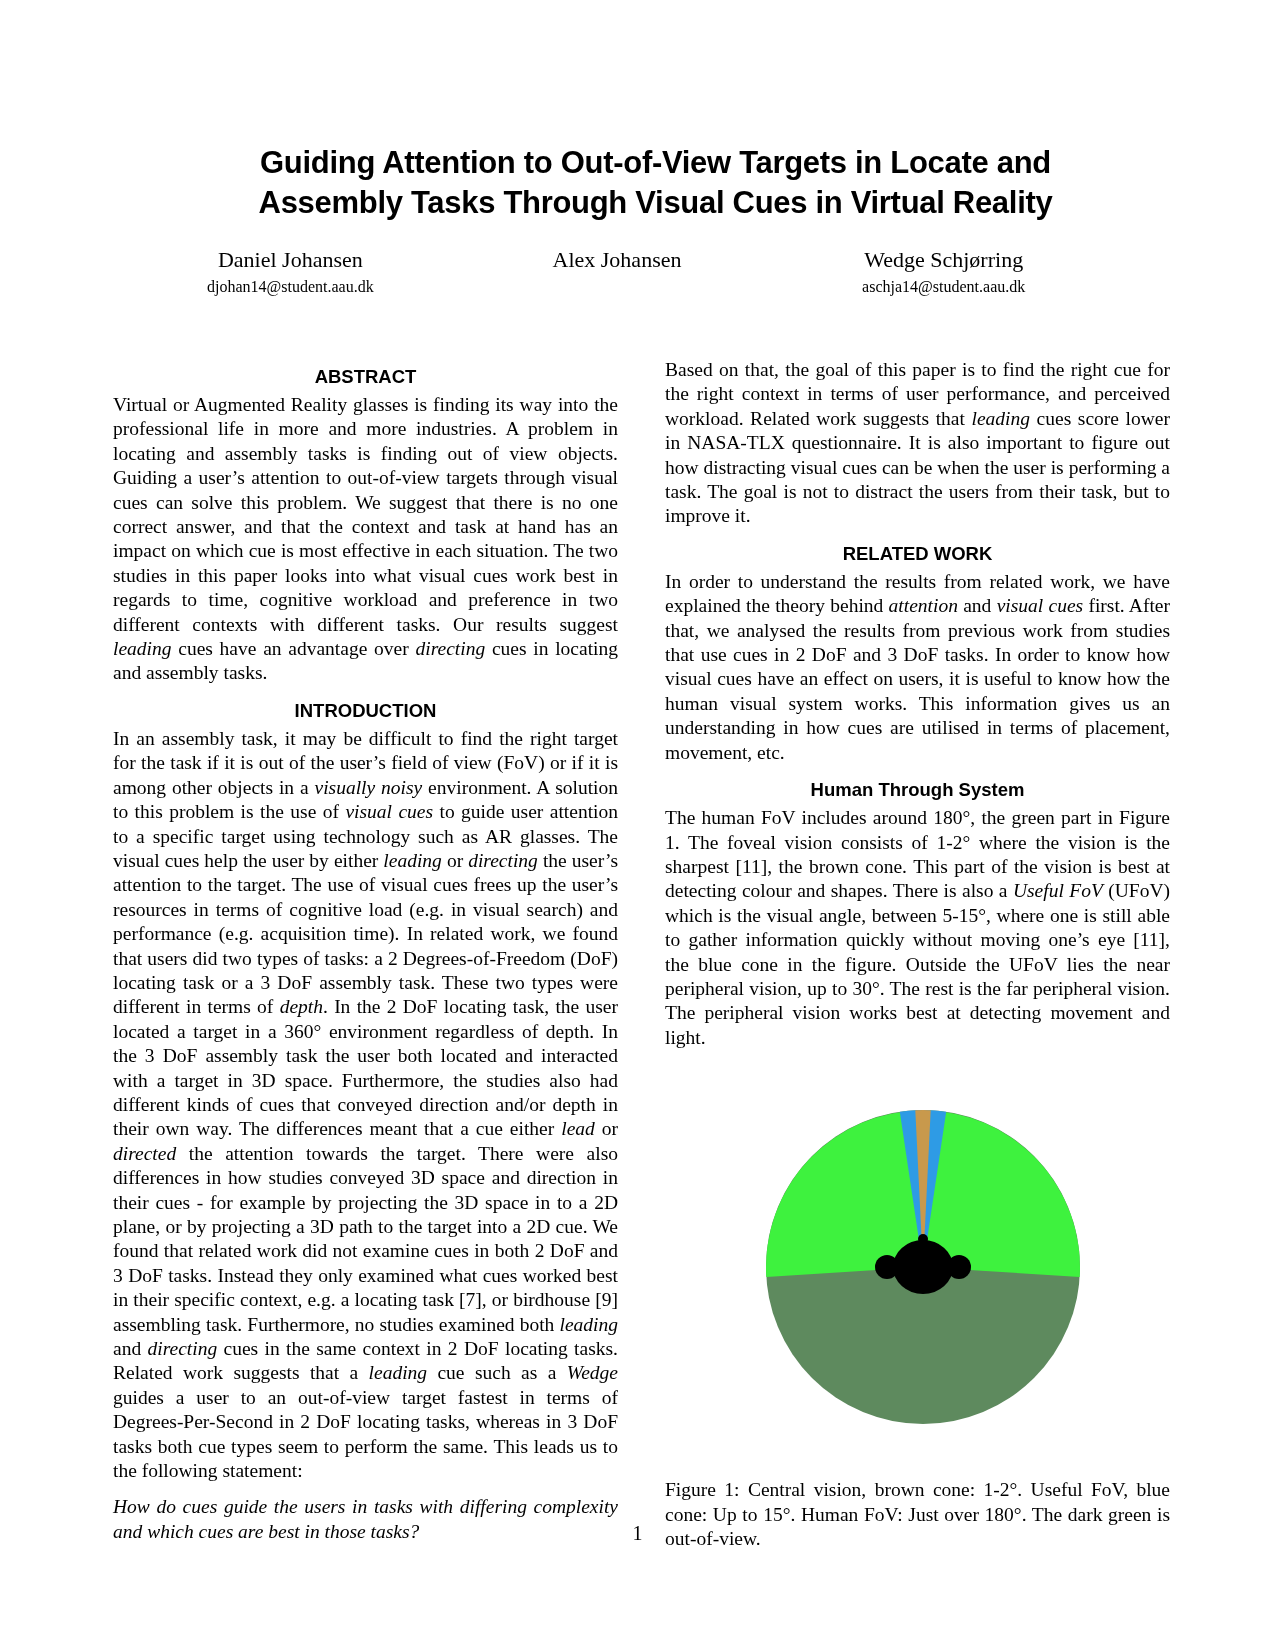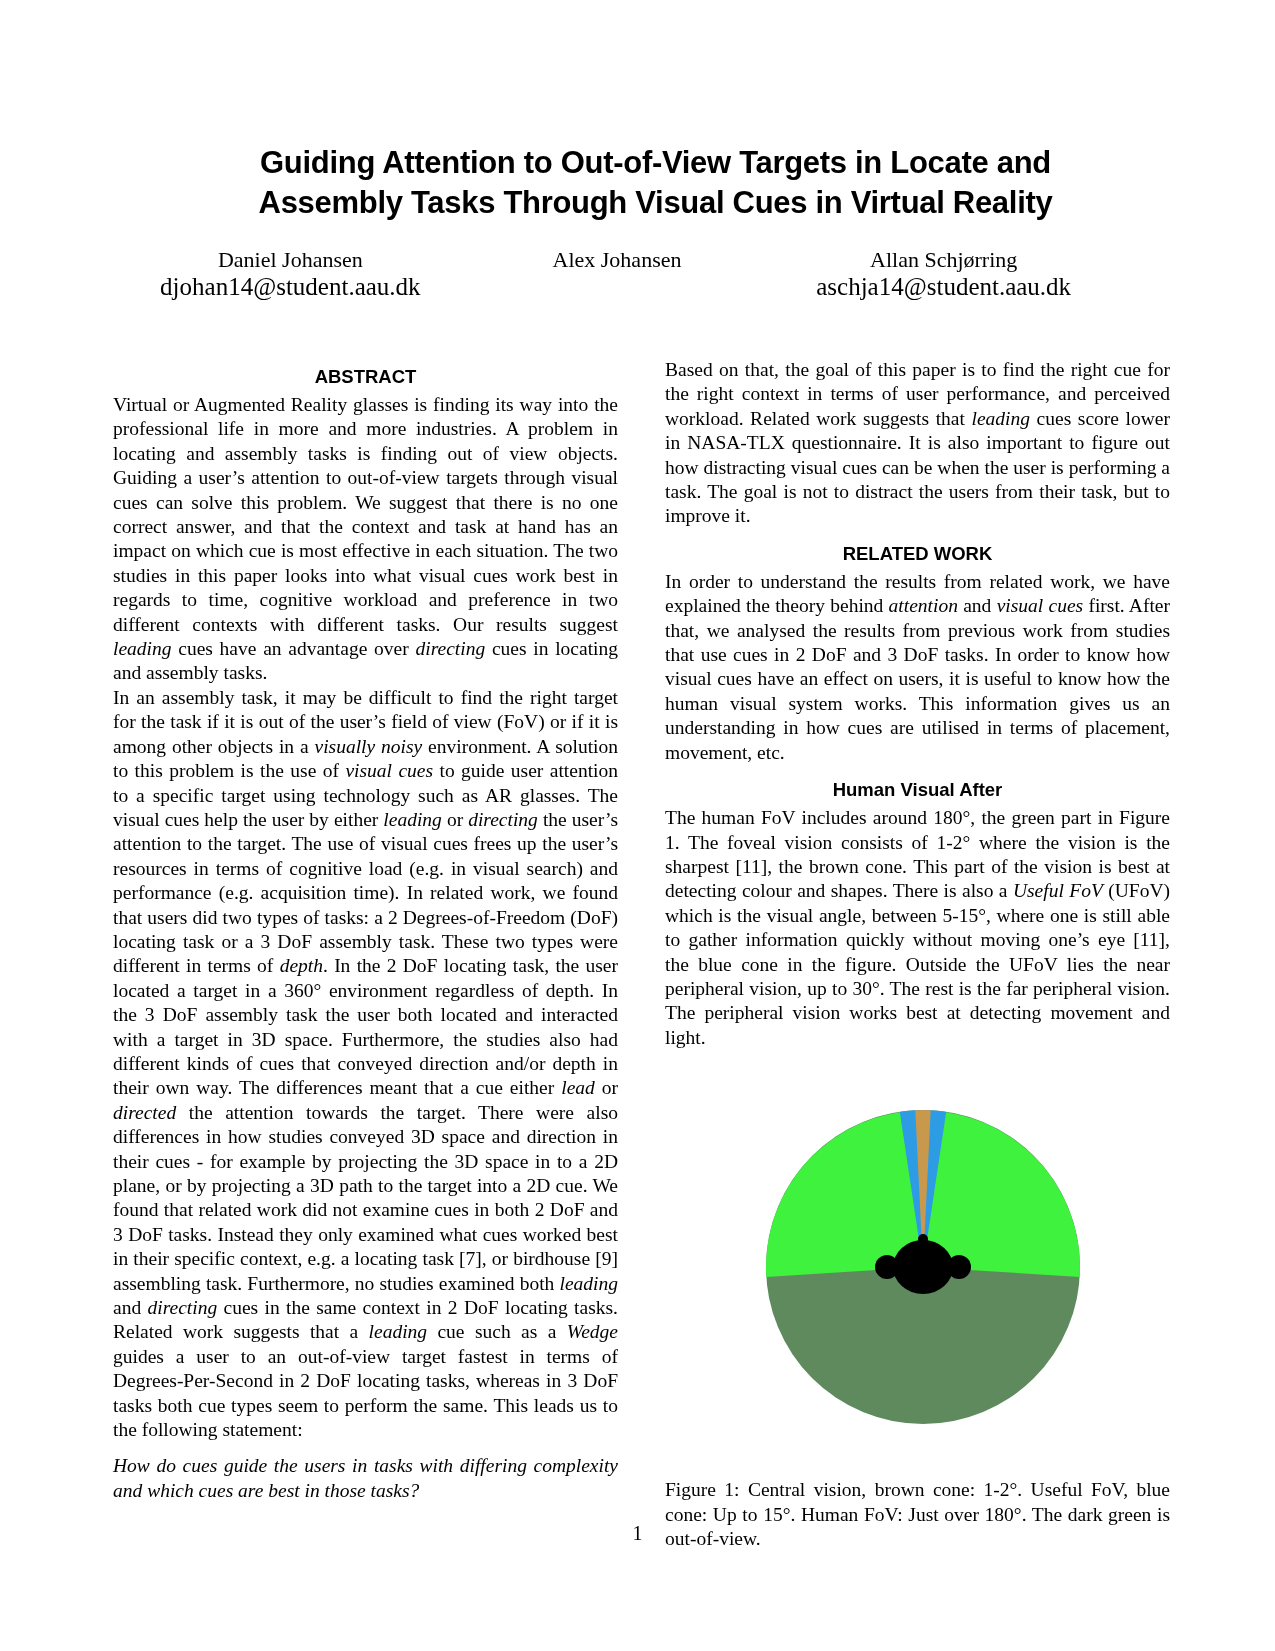--- a/index.html
+++ b/index.html
@@ -25,21 +25,21 @@
     padding-left:36px;
   }
   .authors {
     position:absolute;
     top:247px; left:127px;
     width:980px;
     display:flex;
   }
   .author { flex:1; text-align:center; }
   .author-name { font-weight:400; font-size:22px; line-height:26px; }
-  .author-email { font-size:25px; line-height:28px; }
+  .author-email { font-size:16px; line-height:28px; }
 
   .col {
     position:absolute;
     width:505px;
     font-size:19.5px;
     line-height:24.4px;
     text-align:justify;
   }
   .col-left { left:113px; top:366px; }
   .col-right { left:665px; top:358px; }
@@ -82,37 +82,38 @@
 
   <div class="authors">
     <div class="author">
       <div class="author-name">Daniel Johansen</div>
       <div class="author-email">djohan14@student.aau.dk</div>
     </div>
     <div class="author">
       <div class="author-name">Alex Johansen</div>
     </div>
     <div class="author">
-      <div class="author-name">Allan Schjørring</div>
+      <div class="author-name">Wedge Schjørring</div>
       <div class="author-email">aschja14@student.aau.dk</div>
     </div>
   </div>
 
   <div class="col col-left">
     <h2>ABSTRACT</h2>
     <p><span>Virtual or Augmented Reality glasses is finding its way into the professional life in more and more industries. A problem in locating and assembly tasks is finding out of view objects. Guiding a user’s attention to out-of-view targets through visual cues can solve this problem. We suggest that there is no one correct answer, and that the context and task at hand has an impact on which cue is most effective in each situation. The two studies in this paper looks into what visual cues work best in regards to time, cognitive workload and preference in two different contexts with different tasks. Our results suggest </span><i>leading</i><span> cues have an advantage over </span><i>directing</i><span> cues in locating and assembly tasks.</span></p>
+    <h2>INTRODUCTION</h2>
     <p><span>In an assembly task, it may be difficult to find the right target for the task if it is out of the user’s field of view (FoV) or if it is among other objects in a </span><i>visually noisy</i><span> environment. A solution to this problem is the use of </span><i>visual cues</i><span> to guide user attention to a specific target using technology such as AR glasses. The visual cues help the user by either </span><i>leading</i><span> or </span><i>directing</i><span> the user’s attention to the target. The use of visual cues frees up the user’s resources in terms of cognitive load (e.g. in visual search) and performance (e.g. acquisition time). In related work, we found that users did two types of tasks: a 2 Degrees-of-Freedom (DoF) locating task or a 3 DoF assembly task. These two types were different in terms of </span><i>depth</i><span>. In the 2 DoF locating task, the user located a target in a 360° environment regardless of depth. In the 3 DoF assembly task the user both located and interacted with a target in 3D space. Furthermore, the studies also had different kinds of cues that conveyed direction and/or depth in their own way. The differences meant that a cue either </span><i>lead</i><span> or </span><i>directed</i><span> the attention towards the target. There were also differences in how studies conveyed 3D space and direction in their cues - for example by projecting the 3D space in to a 2D plane, or by projecting a 3D path to the target into a 2D cue. We found that related work did not examine cues in both 2 DoF and 3 DoF tasks. Instead they only examined what cues worked best in their specific context, e.g. a locating task [7], or birdhouse [9] assembling task. Furthermore, no studies examined both </span><i>leading</i><span> and </span><i>directing</i><span> cues in the same context in 2 DoF locating tasks. Related work suggests that a </span><i>leading</i><span> cue such as a </span><i>Wedge</i><span> guides a user to an out-of-view target fastest in terms of Degrees-Per-Second in 2 DoF locating tasks, whereas in 3 DoF tasks both cue types seem to perform the same. This leads us to the following statement:</span></p>
     <p class="research-question"><i>How do cues guide the users in tasks with differing complexity and which cues are best in those tasks?</i></p>
   </div>
 
   <div class="col col-right">
     <p><span>Based on that, the goal of this paper is to find the right cue for the right context in terms of user performance, and perceived workload. Related work suggests that </span><i>leading</i><span> cues score lower in NASA-TLX questionnaire. It is also important to figure out how distracting visual cues can be when the user is performing a task. The goal is not to distract the users from their task, but to improve it.</span></p>
     <h2>RELATED WORK</h2>
     <p><span>In order to understand the results from related work, we have explained the theory behind </span><i>attention</i><span> and </span><i>visual cues</i><span> first. After that, we analysed the results from previous work from studies that use cues in 2 DoF and 3 DoF tasks. In order to know how visual cues have an effect on users, it is useful to know how the human visual system works. This information gives us an understanding in how cues are utilised in terms of placement, movement, etc.</span></p>
-    <h3>Human Visual After</h3>
+    <h3>Human Through System</h3>
     <p><span>The human FoV includes around 180°, the green part in Figure 1. The foveal vision consists of 1-2° where the vision is the sharpest [11], the brown cone. This part of the vision is best at detecting colour and shapes. There is also a </span><i>Useful FoV</i><span> (UFoV) which is the visual angle, between 5-15°, where one is still able to gather information quickly without moving one’s eye [11], the blue cone in the figure. Outside the UFoV lies the near peripheral vision, up to 30°. The rest is the far peripheral vision. The peripheral vision works best at detecting movement and light.</span></p>
 
     <figure>
       <svg width="504" height="330" viewBox="0 0 504 330">
 
         <circle cx="257" cy="163" r="157" fill="#5e8a5e"></circle>
 
         <path d="M 257 163 L 100.3 173.1 A 157 157 0 1 1 413.7 173.1 Z" fill="#3ef23e"></path>
 
         <path d="M 257 163 L 233.8 7.7 A 157 157 0 0 1 280.2 7.7 Z" fill="#2e9be5"></path>

